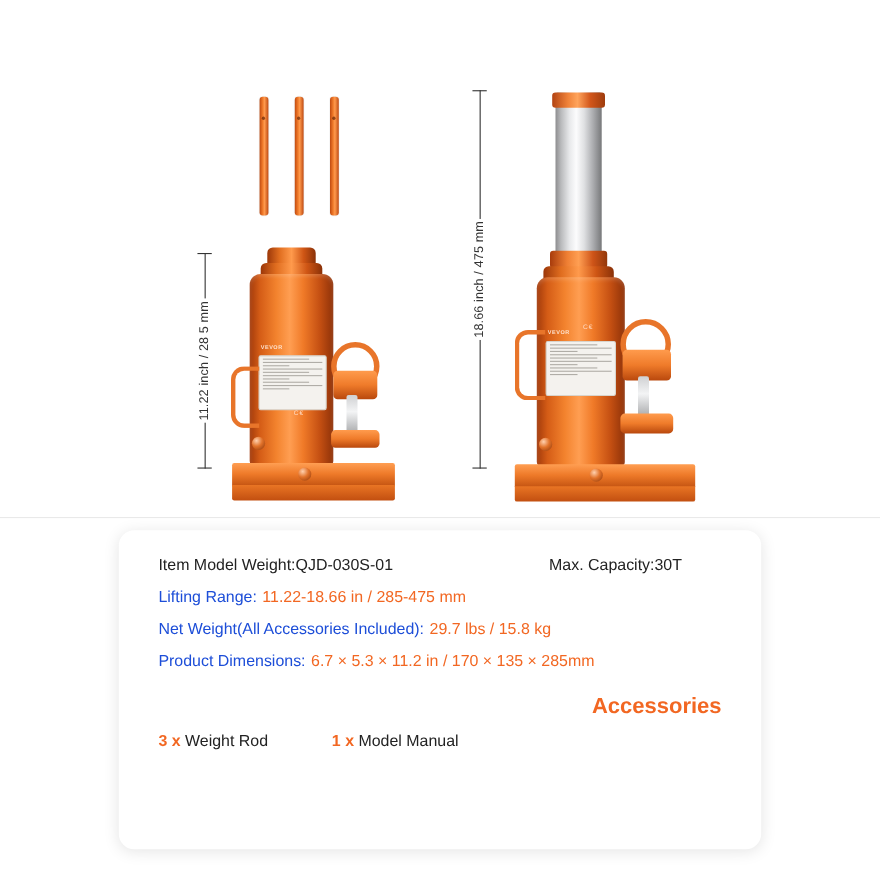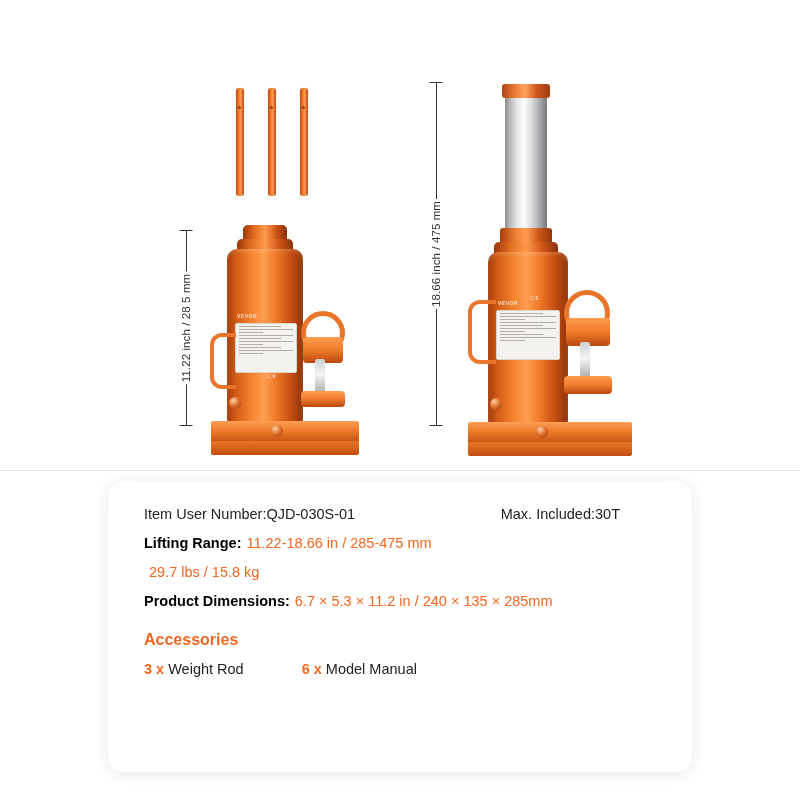--- a/index.html
+++ b/index.html
@@ -231,40 +231,41 @@
     font-weight: bold;
     margin: 0 0 14px 0;
   }
   .spec-row {
     font-size: 14.5px;
     color: #222;
     margin-bottom: 13px;
     display: flex;
     align-items: baseline;
   }
-  .spec-row .k { color: #000000; font-weight: bold; }
+  .spec-row .k { color: #1d4ed8; }
   .spec-row .v { color: #f26722; margin-left: 5px; text-align: right; }
   .row-split {
     display: flex;
     align-items: baseline;
     justify-content: space-between;
     margin-bottom: 13px;
   }
   .row-split .cell {
     display: flex;
     align-items: baseline;
     font-size: 14.5px;
   }
   .row-split .cell.right { margin-right: 36px; }
 
   .acc-title {
     color: #f26722;
-    font-size: 16px;
+    font-size: 20px;
     font-weight: bold;
     margin: 22px 0 12px 0;
+    text-align: right;
   }
   .acc-row {
     display: flex;
     align-items: baseline;
     font-size: 14.5px;
   }
   .acc-item {
     display: flex;
     align-items: baseline;
     margin-right: 58px;
@@ -372,49 +373,50 @@
 
 </div>
 
 <div class="divider"></div>
 
 <div class="spec-card">
 
 
   <div class="row-split">
     <div class="cell">
-      <span class="k">Item User Number:</span>
+      <span class="k">Item Model Weight:</span>
       <span class="v">QJD-030S-01</span>
     </div>
     <div class="cell right">
-      <span class="k">Max. Included:</span>
+      <span class="k">Max. Capacity:</span>
       <span class="v">30T</span>
     </div>
   </div>
 
   <div class="spec-row">
     <span class="k">Lifting Range:</span>
     <span class="v">11.22-18.66 in / 285-475 mm</span>
   </div>
 
   <div class="spec-row">
+    <span class="k">Net Weight(All Accessories Included):</span>
     <span class="v">29.7 lbs / 15.8 kg</span>
   </div>
 
   <div class="spec-row">
     <span class="k">Product Dimensions:</span>
-    <span class="v">6.7 × 5.3 × 11.2 in / 240 × 135 × 285mm</span>
+    <span class="v">6.7 × 5.3 × 11.2 in / 170 × 135 × 285mm</span>
   </div>
 
   <h2 class="acc-title">Accessories</h2>
 
   <div class="acc-row">
     <div class="acc-item">
       <span class="qty">3 x</span>
       <span class="nm">Weight Rod</span>
     </div>
     <div class="acc-item">
-      <span class="qty">6 x</span>
+      <span class="qty">1 x</span>
       <span class="nm">Model Manual</span>
     </div>
   </div>
 
 </div>
 
 </body></html>

